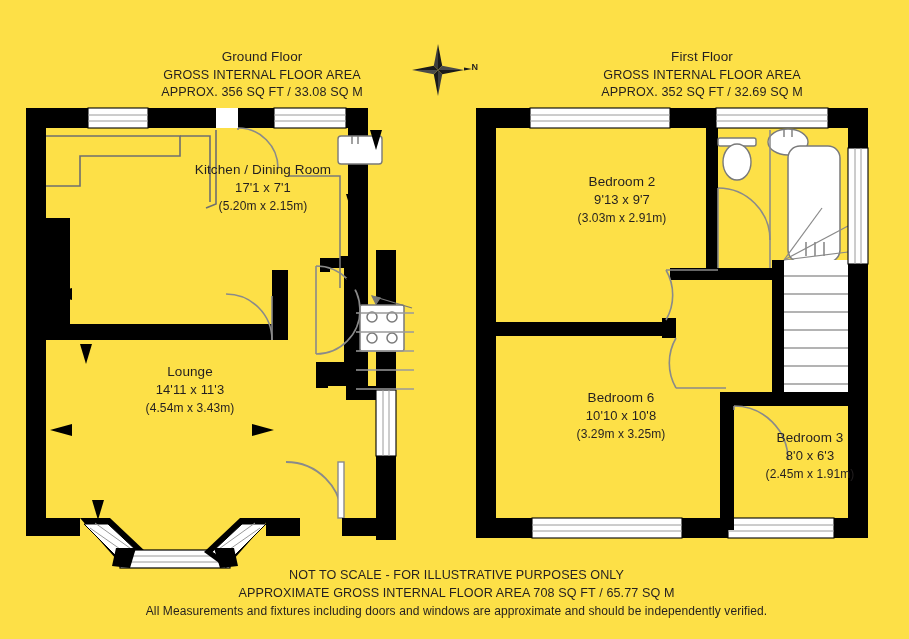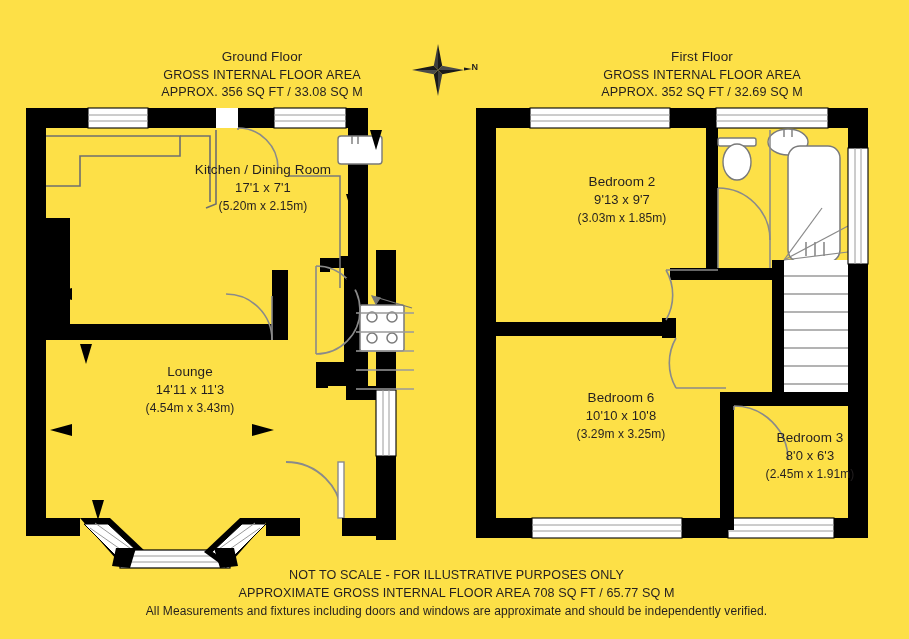--- a/index.html
+++ b/index.html
@@ -440,21 +440,21 @@
 
   <div class="room-label" id="label-lounge">
     <span class="rl-name">Lounge</span>
     <span class="rl-imp">14'11 x 11'3</span>
     <span class="rl-met">(4.54m x 3.43m)</span>
   </div>
 
   <div class="room-label" id="label-bed2">
     <span class="rl-name">Bedroom 2</span>
     <span class="rl-imp">9'13 x 9'7</span>
-    <span class="rl-met">(3.03m x 1.85m)</span>
+    <span class="rl-met">(3.03m x 2.91m)</span>
   </div>
 
   <div class="room-label" id="label-bed1">
     <span class="rl-name">Bedroom 6</span>
     <span class="rl-imp">10'10 x 10'8</span>
     <span class="rl-met">(3.29m x 3.25m)</span>
   </div>
 
   <div class="room-label" id="label-bed3">
     <span class="rl-name">Bedroom 3</span>

